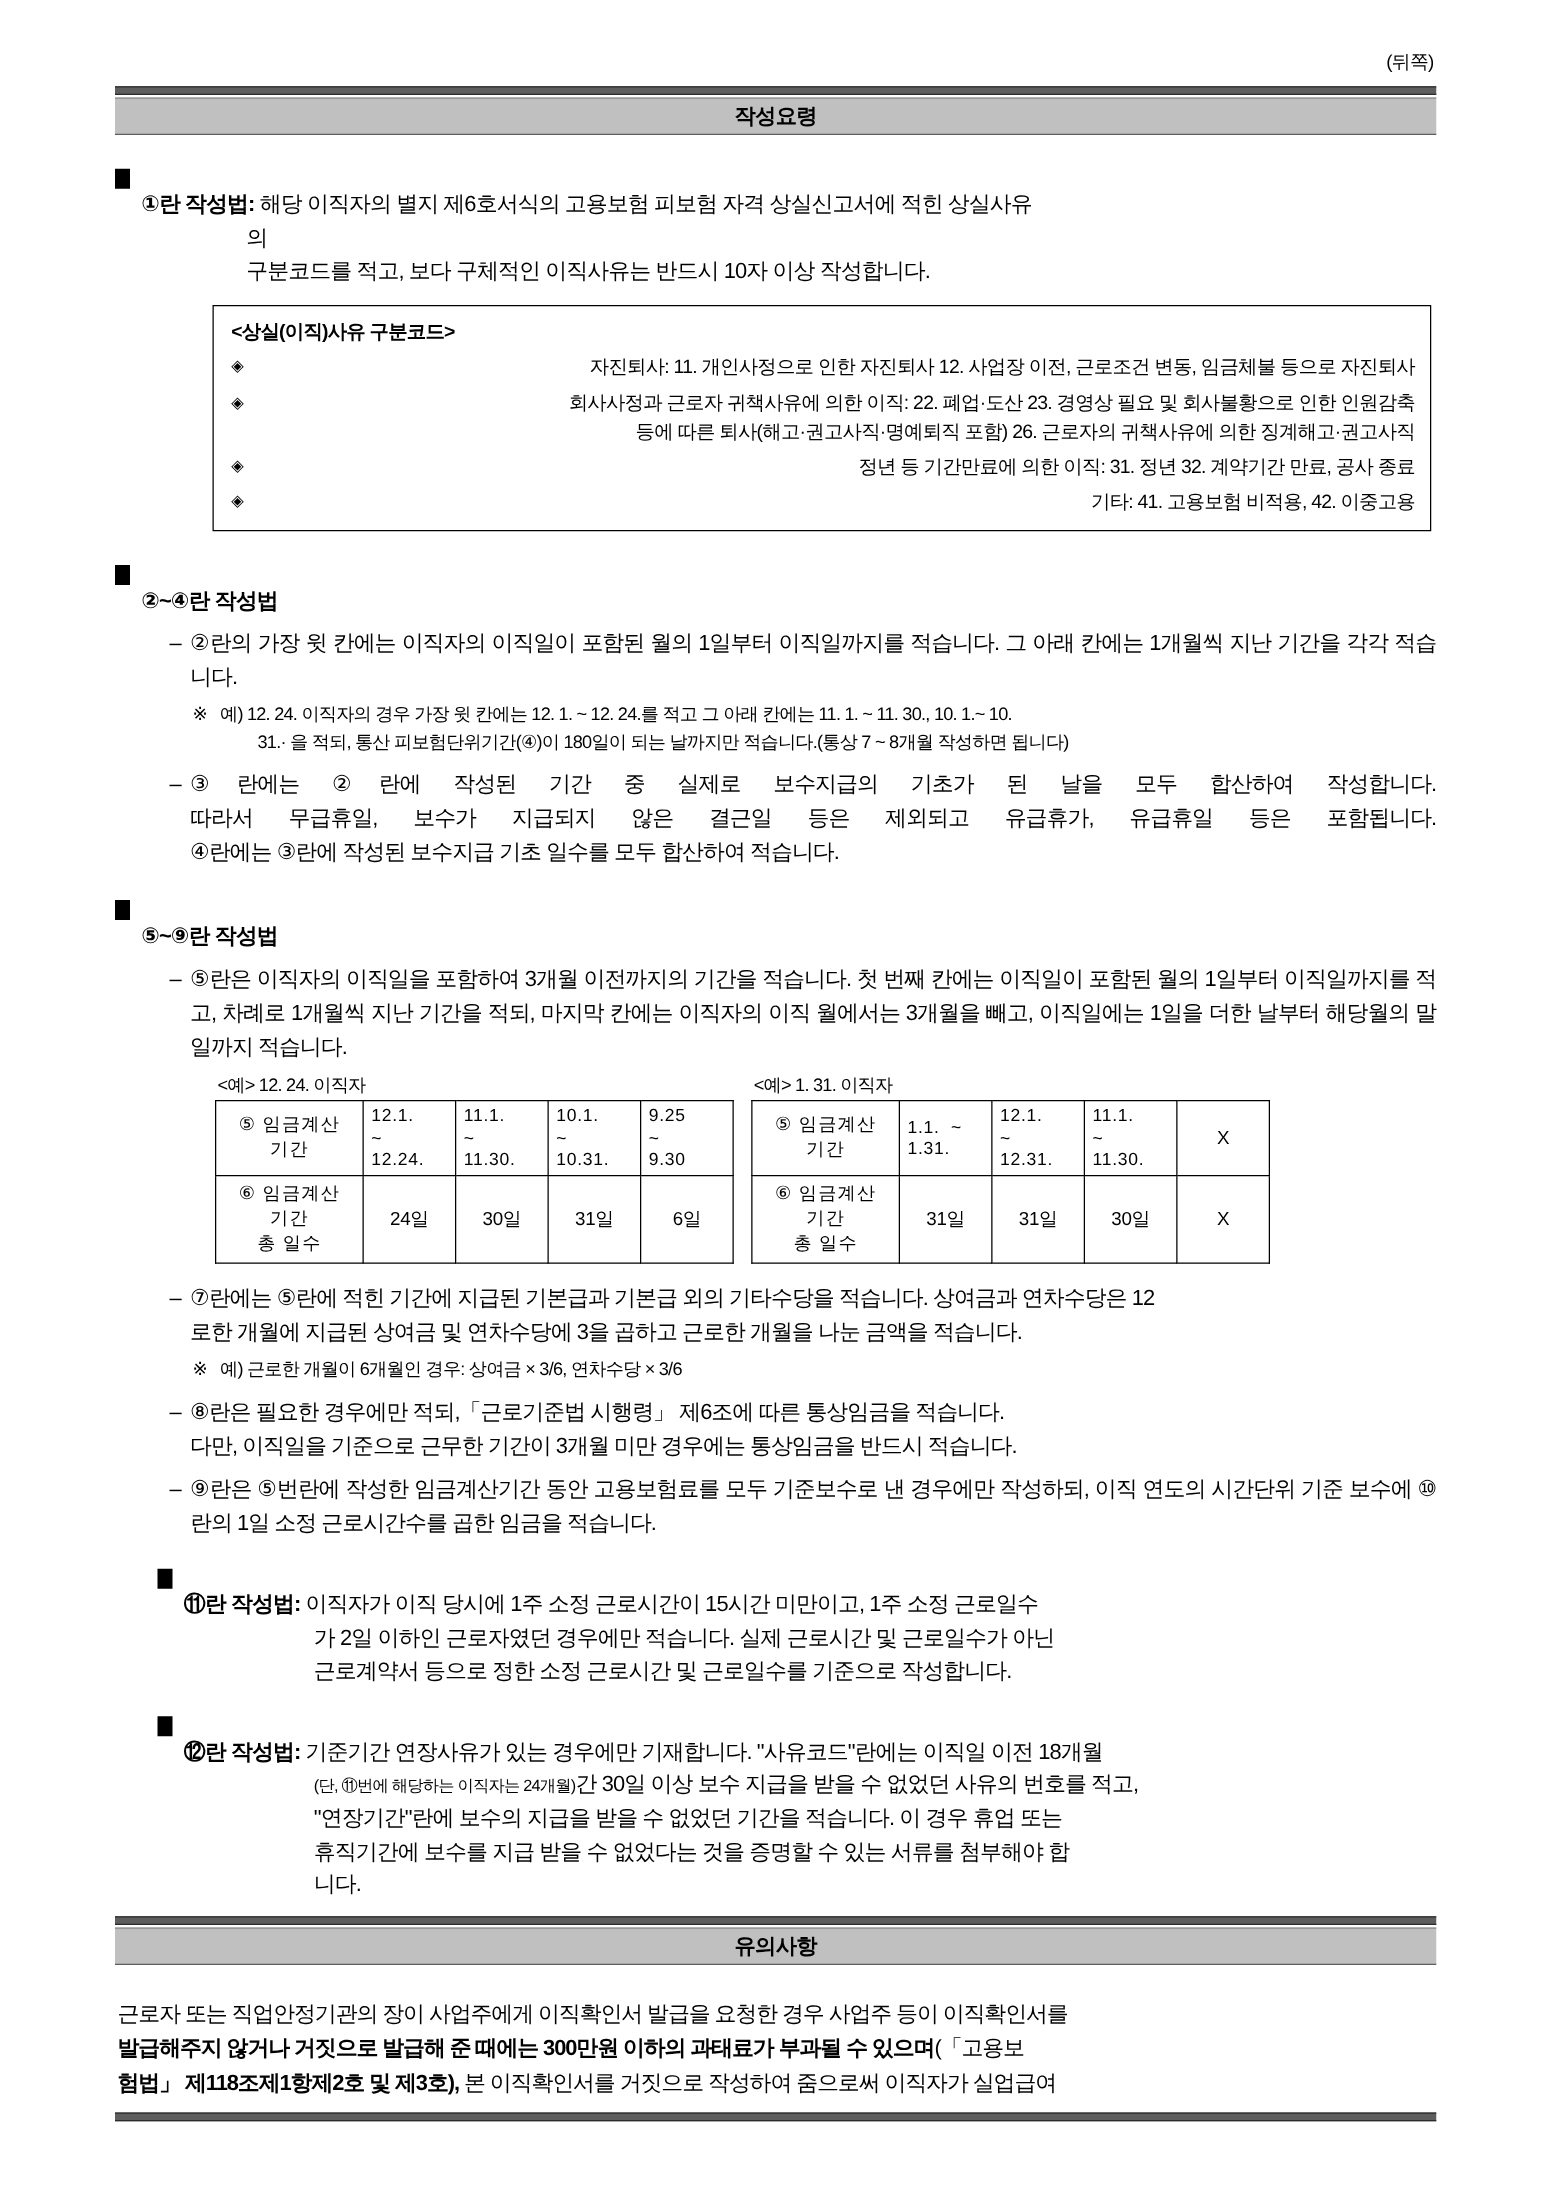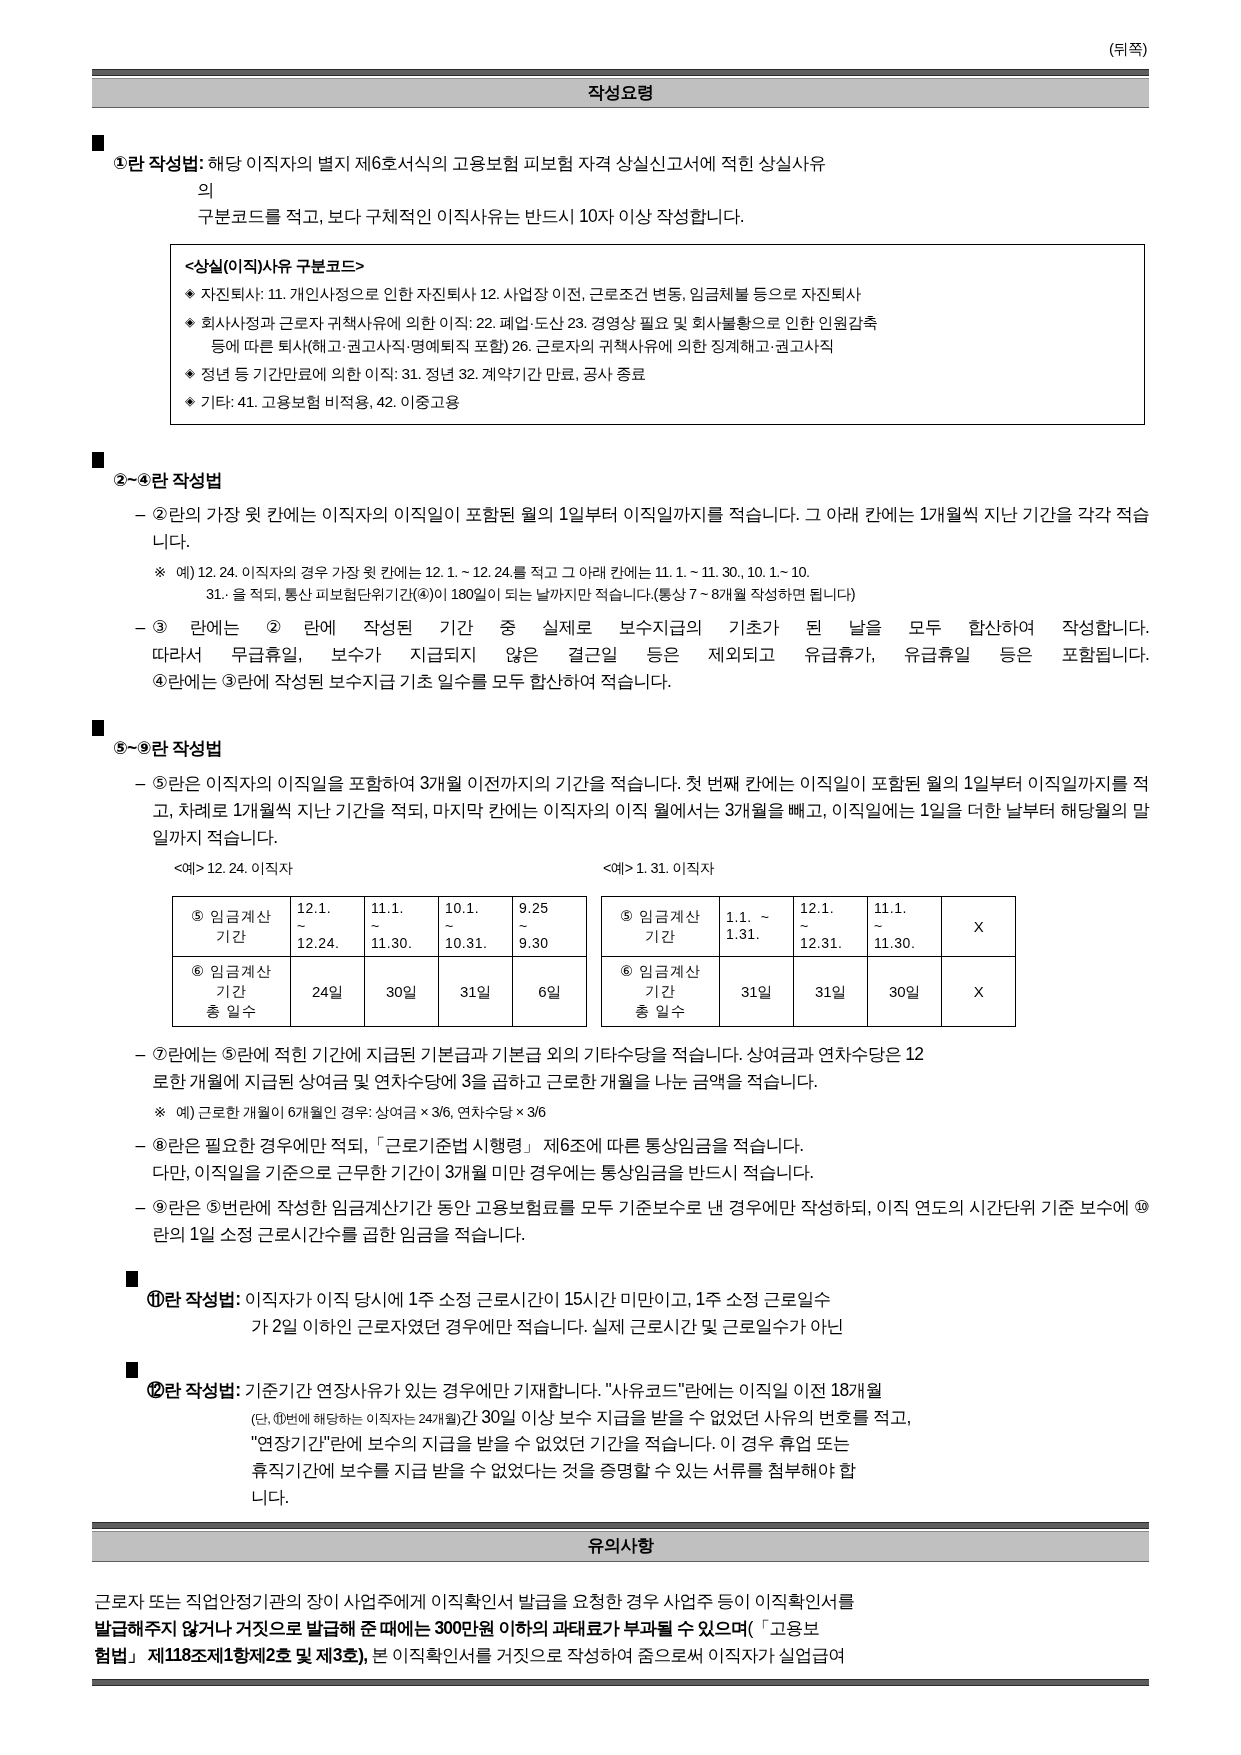--- a/index.html
+++ b/index.html
@@ -130,35 +130,35 @@
     display: flex;
     align-items: flex-start;
     margin-top: 5px;
   }
   .code-bullet {
     flex: 0 0 auto;
     margin-right: 6px;
     font-size: 13px;
     line-height: 1.62;
   }
-  .code-item .ctext { flex: 1 1 auto; }
+  .code-item .ctext { flex: 1 1 auto; text-align: right; }
   .code-item .ctext .sub { display: block; padding-left: 10px; }
 
   
   .tables-row {
     display: flex;
     margin: 8px 0 0 0;
     padding-left: 80px;
     gap: 14px;
   }
   .tbl-unit { flex: 0 0 auto; }
   .tbl-caption {
     font-size: 14.5px;
     letter-spacing: -0.6px;
-    margin-bottom: 18px;
+    margin-bottom: 2px;
     padding-left: 2px;
   }
   table.ex {
     border-collapse: collapse;
     table-layout: fixed;
   }
   table.ex td {
     border: 1px solid #000;
     vertical-align: middle;
     font-size: 14.5px;
@@ -433,20 +433,21 @@
     <span class="dash-mark">–</span>
     <span class="body">⑨란은 ⑤번란에 작성한 임금계산기간 동안 고용보험료를 모두 기준보수로 낸 경우에만 작성하되, 이직 연도의 시간단위 기준 보수에 ⑩란의 1일 소정 근로시간수를 곱한 임금을 적습니다.</span>
   </div>
 
   <div class="blk-sq indent-1" style="margin-top:18px">
     <span class="sq-mark"></span>
     <span class="body">
       <span class="bold">⑪란 작성법:</span>
       <span>이직자가 이직 당시에 1주 소정 근로시간이 15시간 미만이고, 1주 소정 근로일수</span>
       <span style="display:block; padding-left:104px">가 2일 이하인 근로자였던 경우에만 적습니다. 실제 근로시간 및 근로일수가 아닌</span>
+      <span style="display:block; padding-left:104px">근로계약서 등으로 정한 소정 근로시간 및 근로일수를 기준으로 작성합니다.</span>
     </span>
   </div>
 
   <div class="blk-sq indent-1" style="margin-top:18px">
     <span class="sq-mark"></span>
     <span class="body">
       <span class="bold">⑫란 작성법:</span>
       <span>기준기간 연장사유가 있는 경우에만 기재합니다. "사유코드"란에는 이직일 이전 18개월</span>
       <span style="display:block; padding-left:104px">
         <span class="small-inline">(단, ⑪번에 해당하는 이직자는 24개월)</span><span>간 30일 이상 보수 지급을 받을 수 없었던 사유의 번호를 적고,</span>

